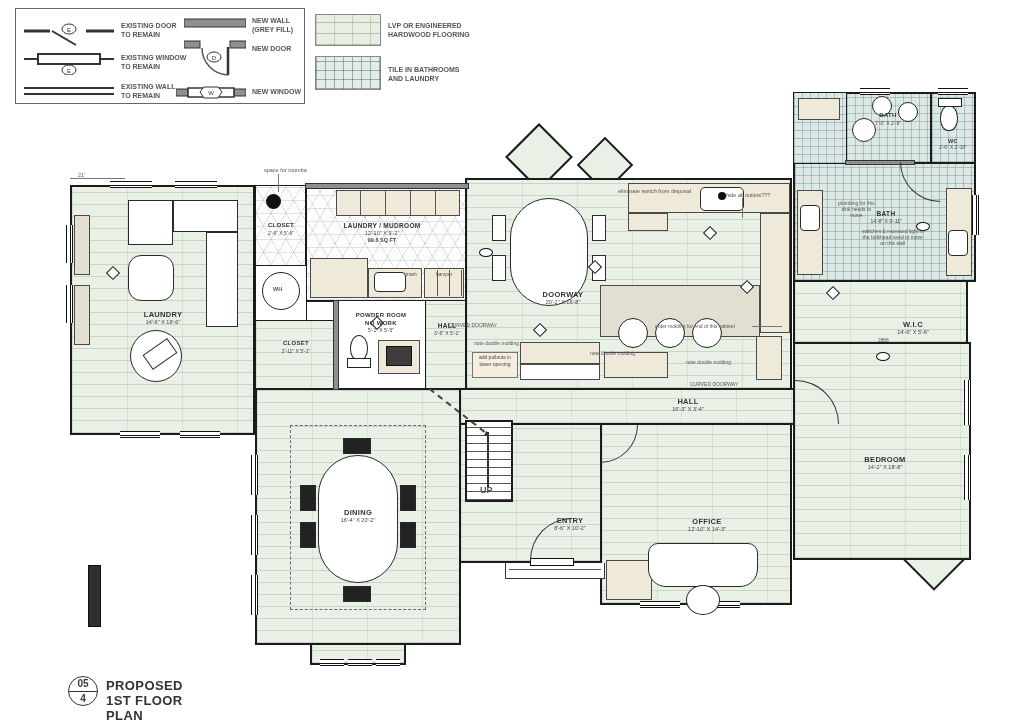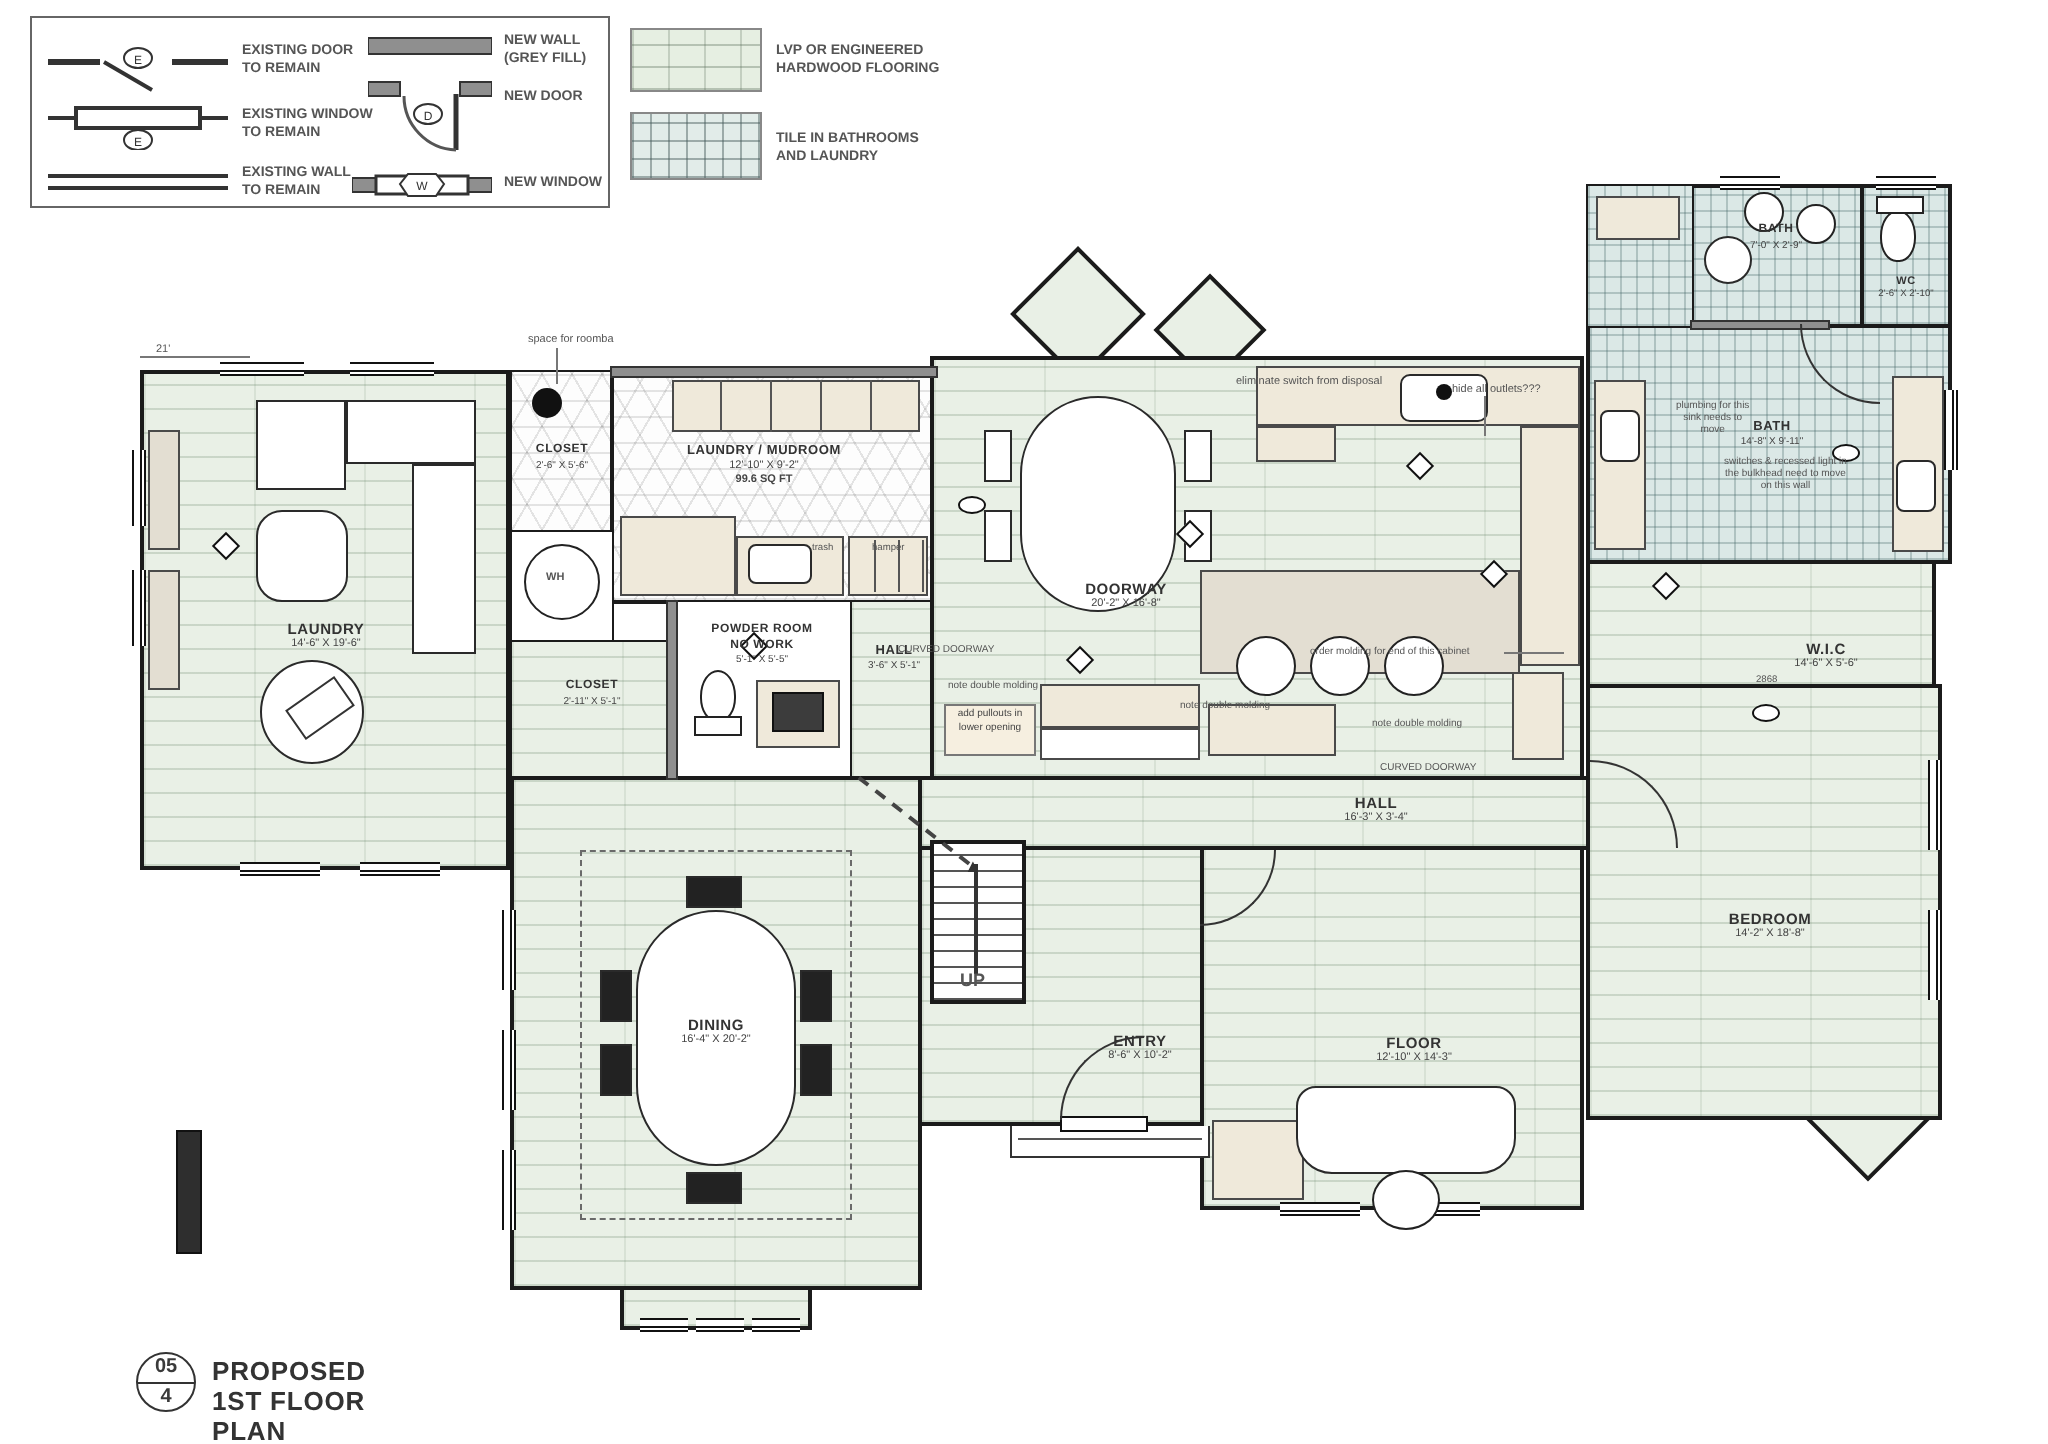--- a/index.html
+++ b/index.html
@@ -327,21 +327,21 @@
     </div>
     <div class="abs rlabel" style="left:358px;top:508px;">
       <div class="rname">DINING</div>
       <div class="rdims">16'-4" X 20'-2"</div>
     </div>
     <div class="abs rlabel" style="left:570px;top:516px;">
       <div class="rname">ENTRY</div>
       <div class="rdims">8'-6" X 10'-2"</div>
     </div>
     <div class="abs rlabel" style="left:707px;top:517px;">
-      <div class="rname">FLOOR</div>
+      <div class="rname">OFFICE</div>
       <div class="rdims">12'-10" X 14'-3"</div>
     </div>
     <div class="abs rlabel" style="left:688px;top:397px;">
       <div class="rname">HALL</div>
       <div class="rdims">16'-3" X 3'-4"</div>
     </div>
     <div class="abs rlabel" style="left:885px;top:455px;">
       <div class="rname">BEDROOM</div>
       <div class="rdims">14'-2" X 18'-8"</div>
     </div>

